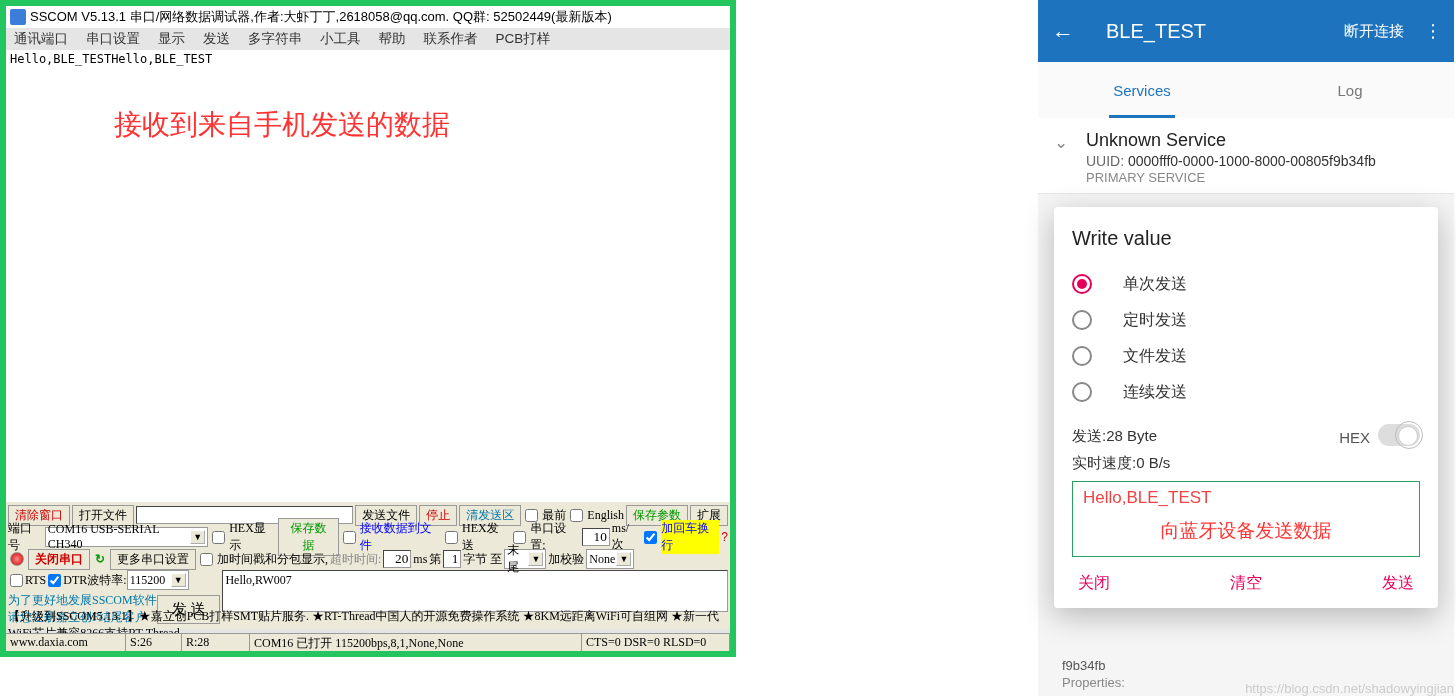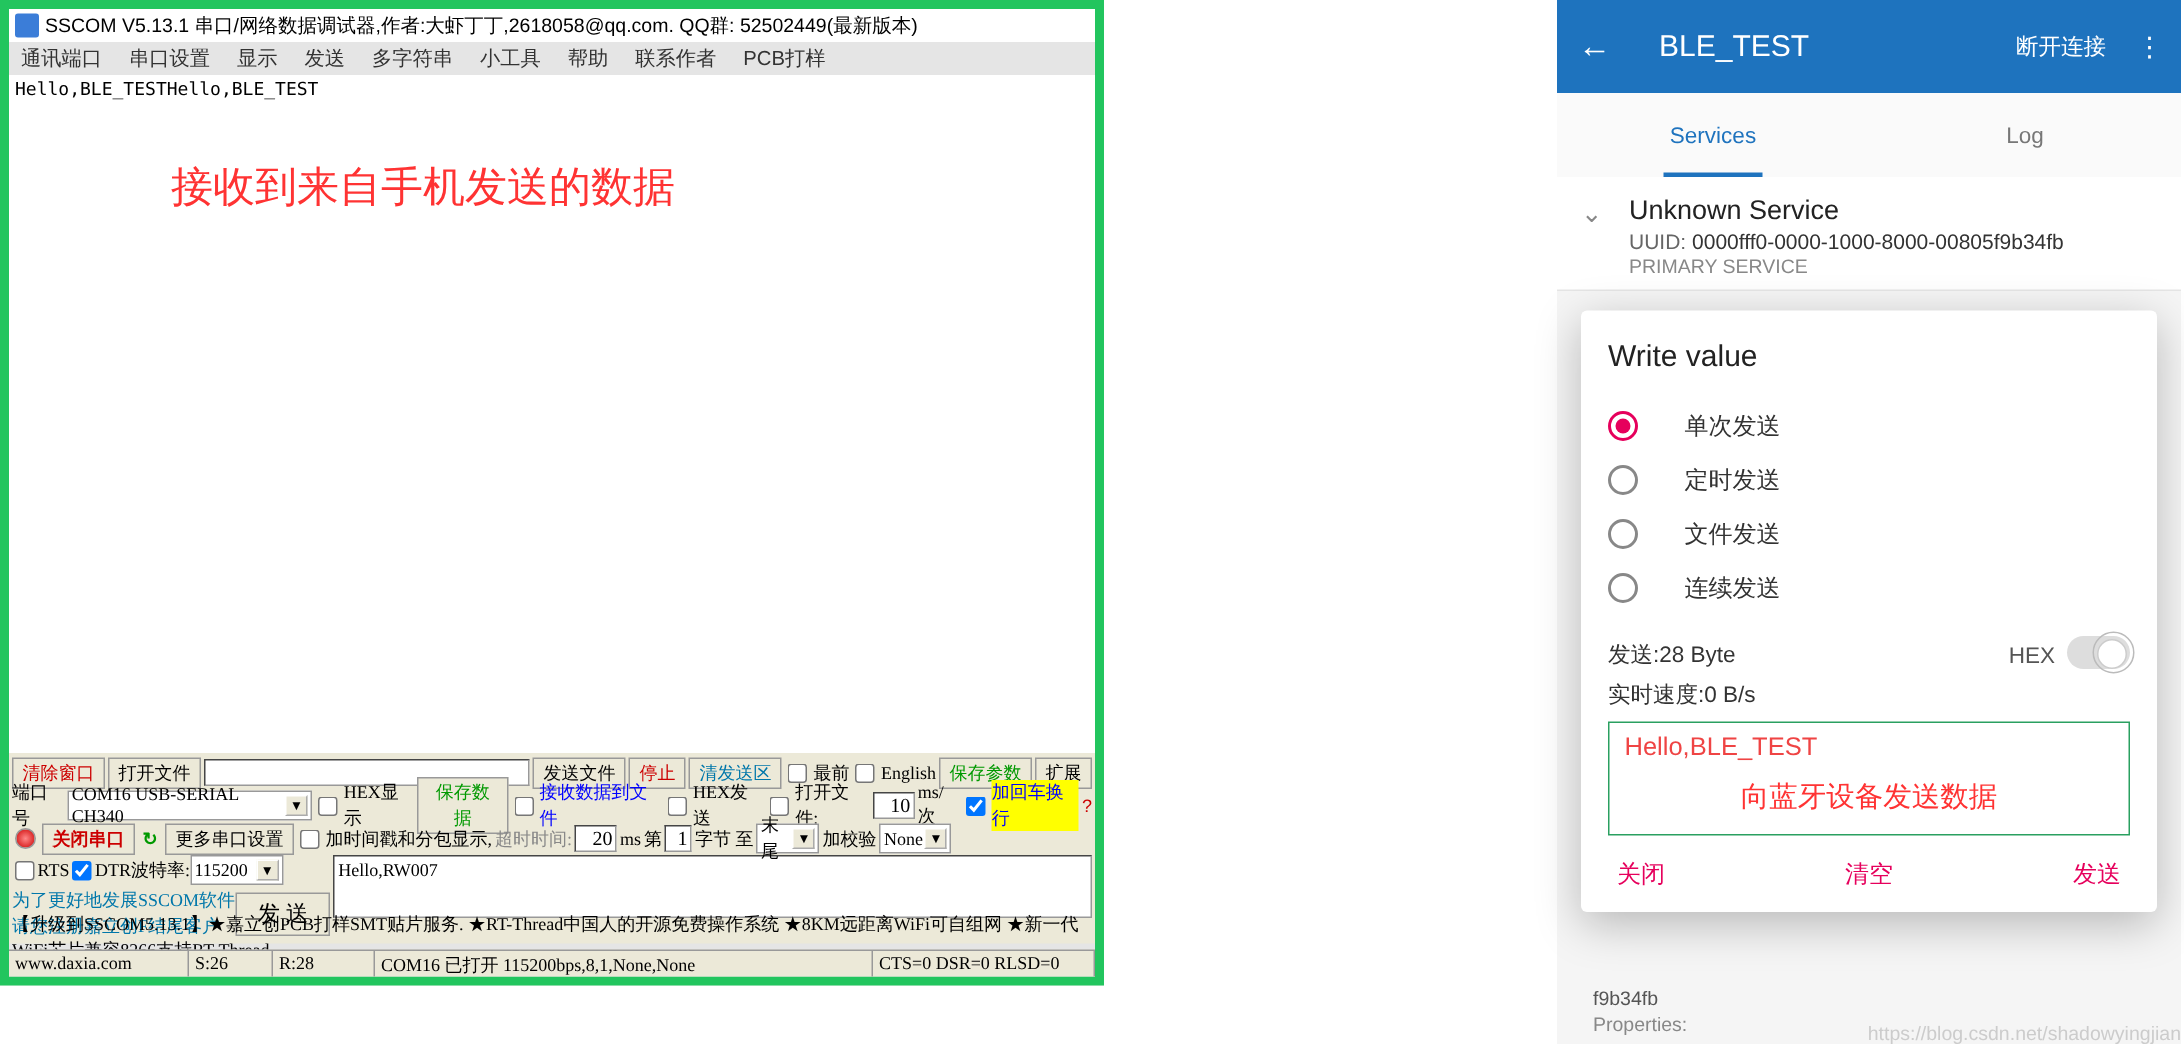--- a/index.html
+++ b/index.html
@@ -146,21 +146,21 @@
           <span>COM16 USB-SERIAL CH340</span>
         </span>
       <input type="checkbox" class="chk" style="">
       <span class="lbl">HEX显示</span>
       <button class="btn btn-save">保存数据</button>
       <input type="checkbox" class="chk" style="">
       <span class="lbl lbl-blue">接收数据到文件</span>
       <input type="checkbox" class="chk" style="">
       <span class="lbl">HEX发送</span>
       <input type="checkbox" class="chk" style="">
-      <span class="lbl">打开文件:</span>
+      <span class="lbl">串口设置:</span>
       <input class="num-input" value="10" style="">
       <span class="lbl">ms/次</span>
       <input type="checkbox" class="chk" checked="" style="">
       <span class="lbl lbl-hl">加回车换行</span>
       <span style="color:#c00">?</span>
     </div>
 
     <div class="ctrl-row">
       <span style="width:14px;height:14px;border:1px solid #999;border-radius:50%;background:radial-gradient(#f88,#c00);margin:0 2px"></span>
       <button class="btn btn-close">关闭串口</button>

